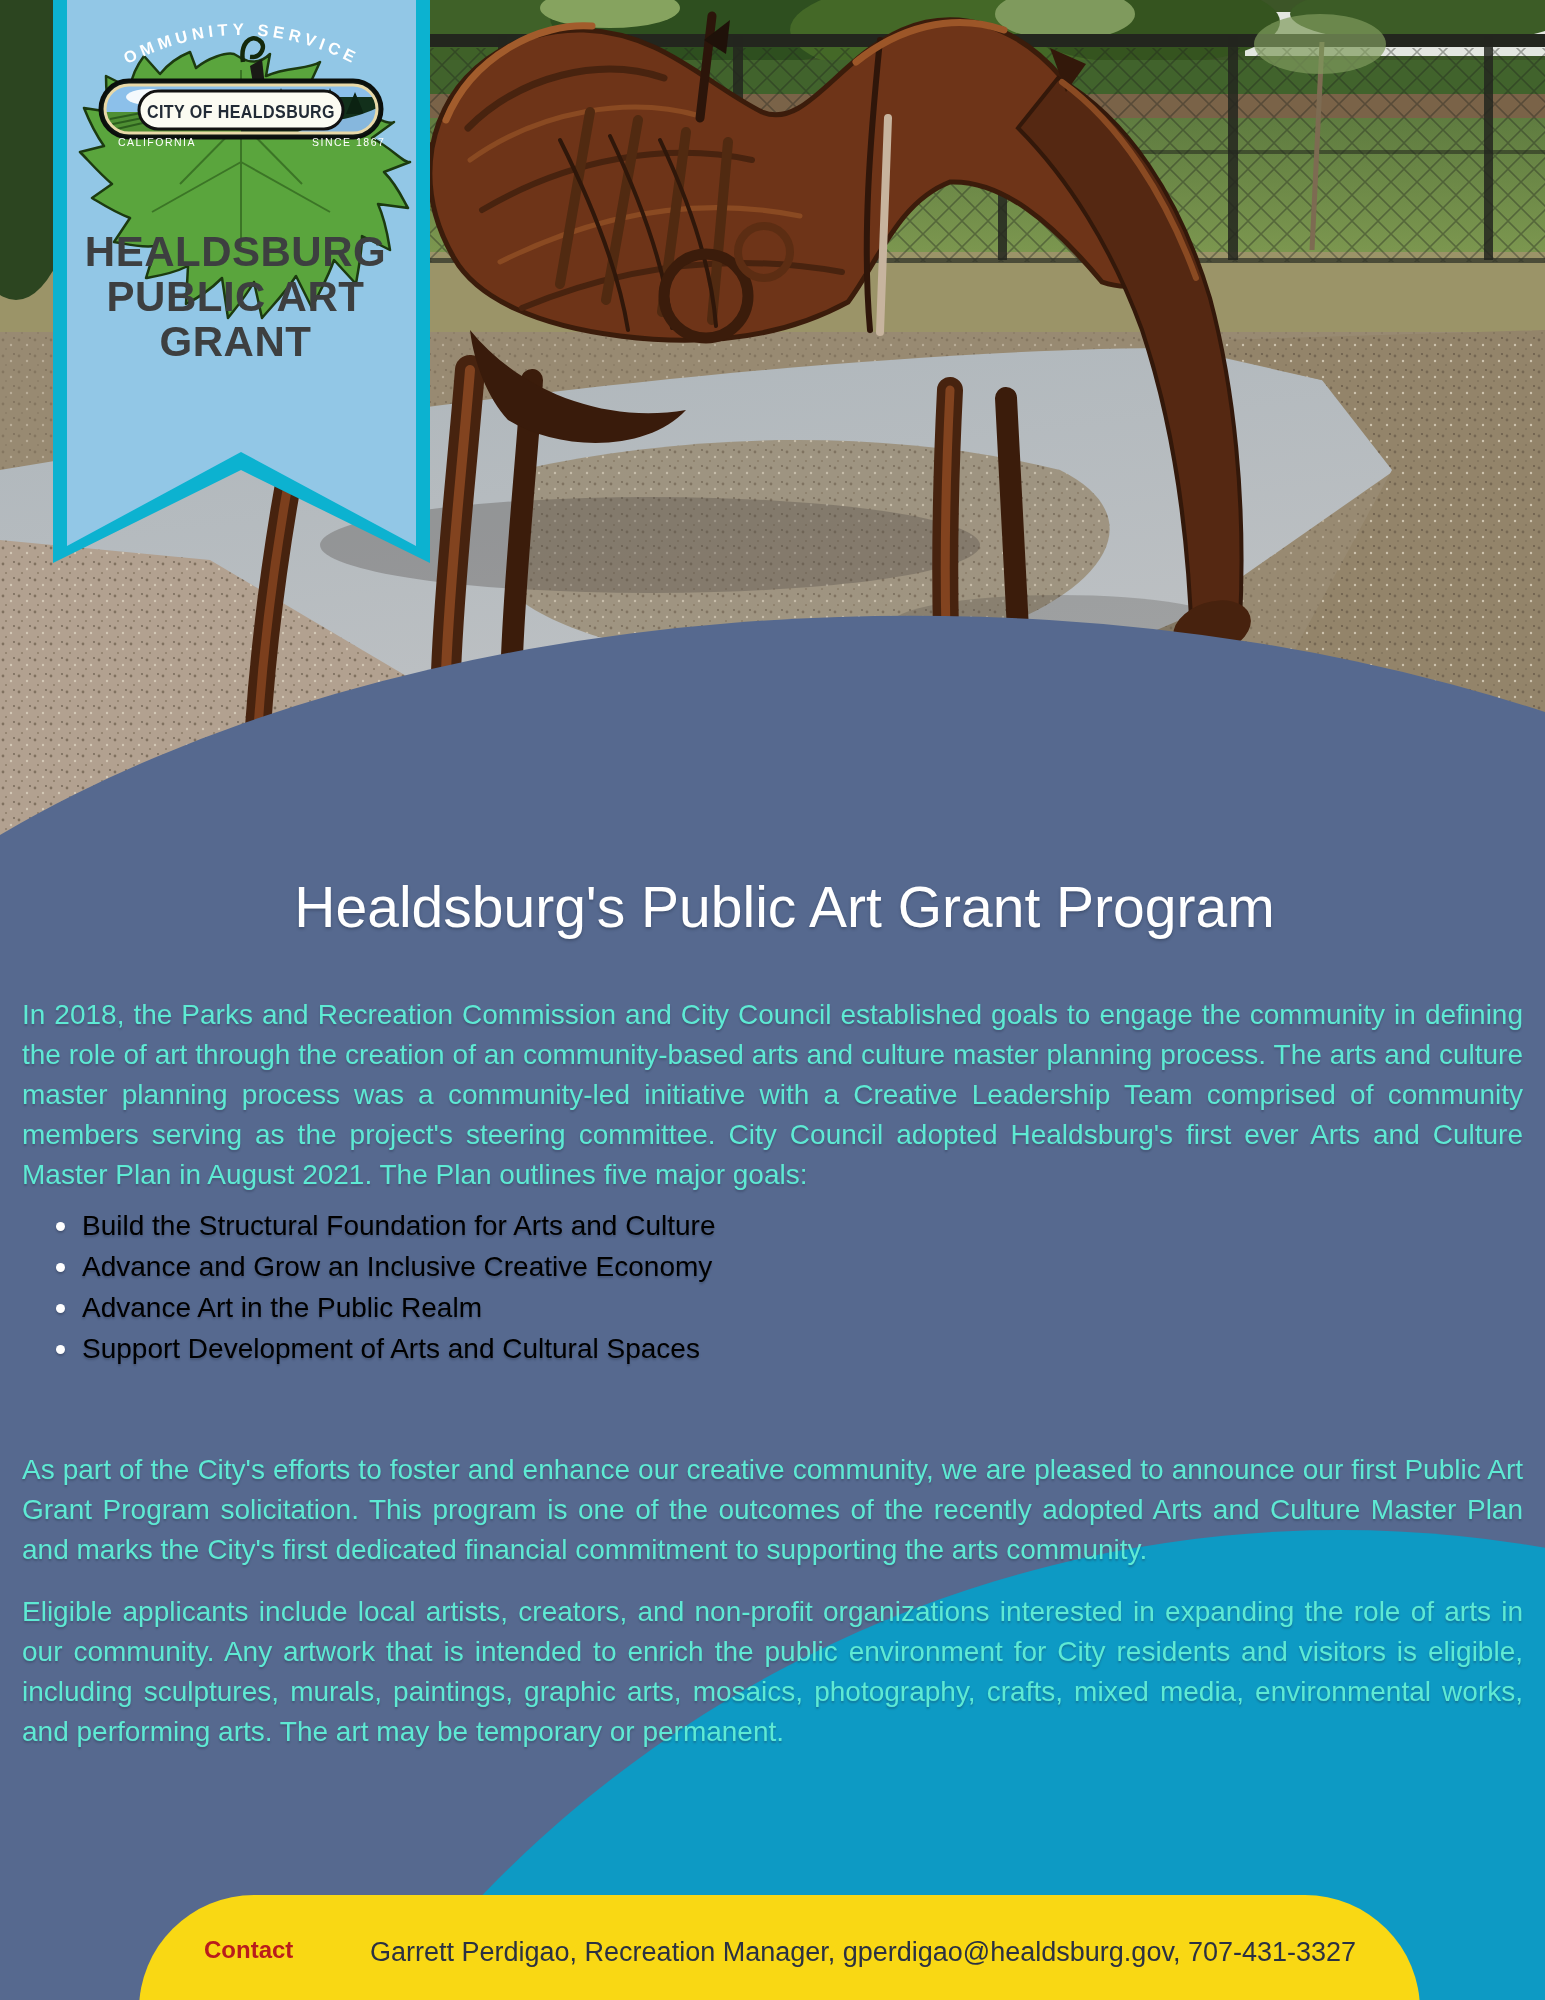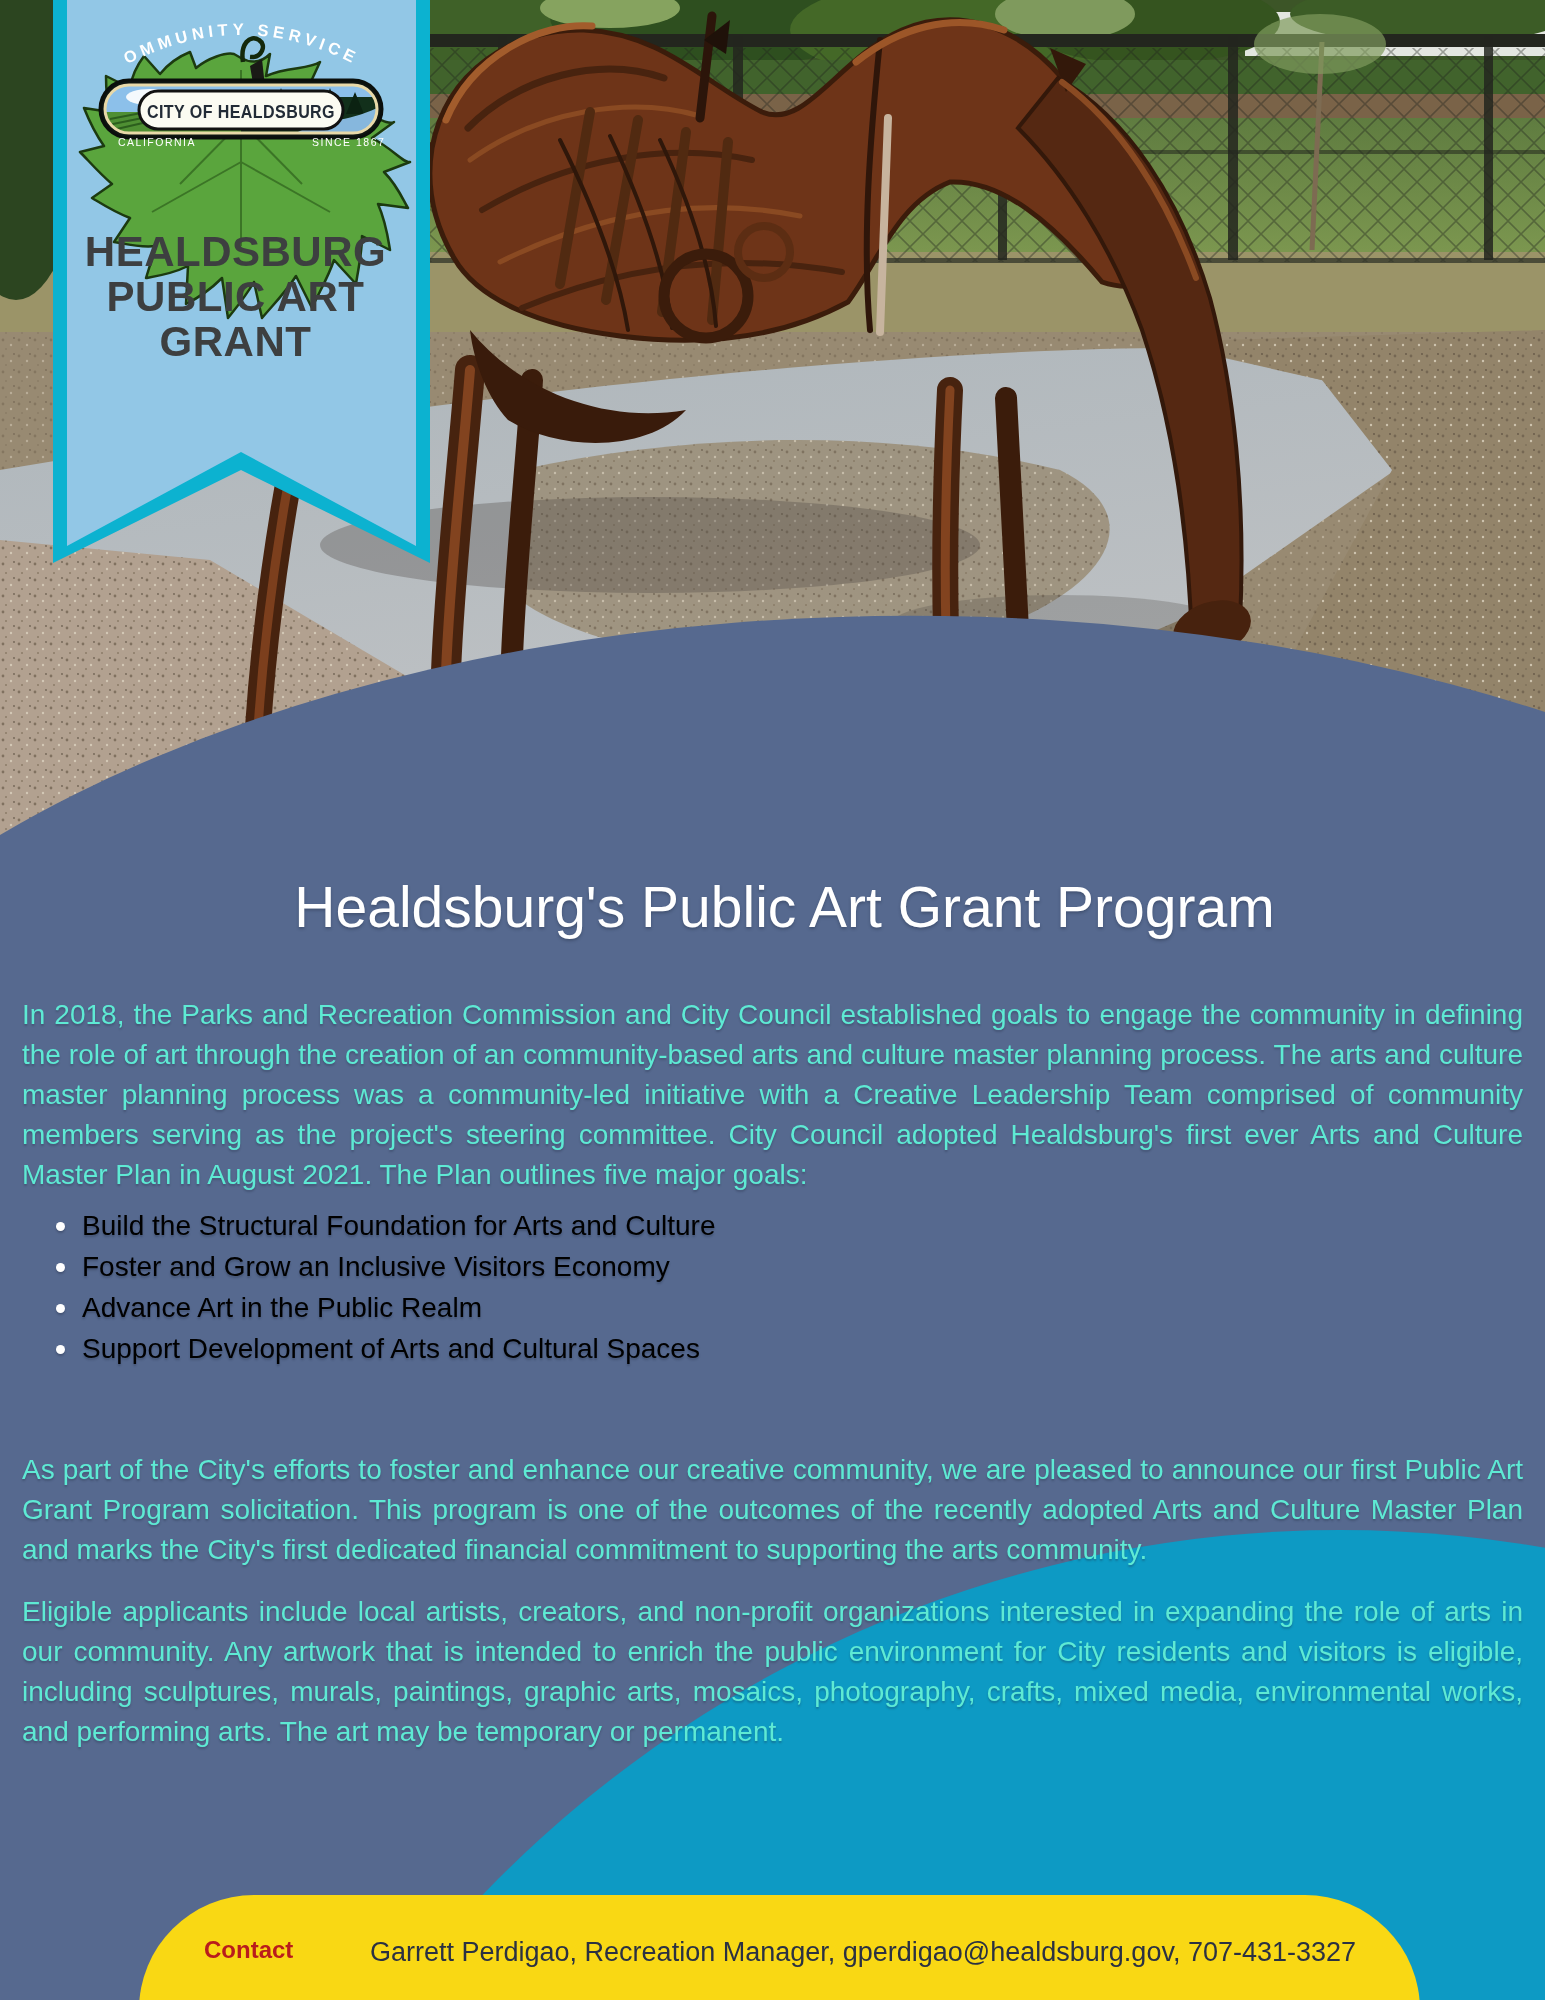--- a/index.html
+++ b/index.html
@@ -253,21 +253,21 @@
     <div>PUBLIC ART</div>
     <div>GRANT</div>
   </div>
 
   <h1 class="main-title">Healdsburg's Public Art Grant Program</h1>
 
   <p class="para para-1">In 2018, the Parks and Recreation Commission and City Council established goals to engage the community in defining the role of art through the creation of an community-based arts and culture master planning process. The arts and culture master planning process was a community-led initiative with a Creative Leadership Team comprised of community members serving as the project's steering committee. City Council adopted Healdsburg's first ever Arts and Culture Master Plan in August 2021. The Plan outlines five major goals:</p>
 
   <ul class="goals">
     <li><span class="bullet-dot"></span><span>Build the Structural Foundation for Arts and Culture</span></li>
-    <li><span class="bullet-dot"></span><span>Foster and Grow an Inclusive Visitors Economy</span></li>
+    <li><span class="bullet-dot"></span><span>Advance and Grow an Inclusive Creative Economy</span></li>
     <li><span class="bullet-dot"></span><span>Advance Art in the Public Realm</span></li>
     <li><span class="bullet-dot"></span><span>Support Development of Arts and Cultural Spaces</span></li>
   </ul>
 
   <p class="para para-2">As part of the City's efforts to foster and enhance our creative community, we are pleased to announce our first Public Art Grant Program solicitation. This program is one of the outcomes of the recently adopted Arts and Culture Master Plan and marks the City's first dedicated financial commitment to supporting the arts community.</p>
 
   <p class="para para-3">Eligible applicants include local artists, creators, and non-profit organizations interested in expanding the role of arts in our community. Any artwork that is intended to enrich the public environment for City residents and visitors is eligible, including sculptures, murals, paintings, graphic arts, mosaics, photography, crafts, mixed media, environmental works, and performing arts. The art may be temporary or permanent.</p>
 
   <div class="contact-pill">
     <span class="contact-label">Contact</span>

